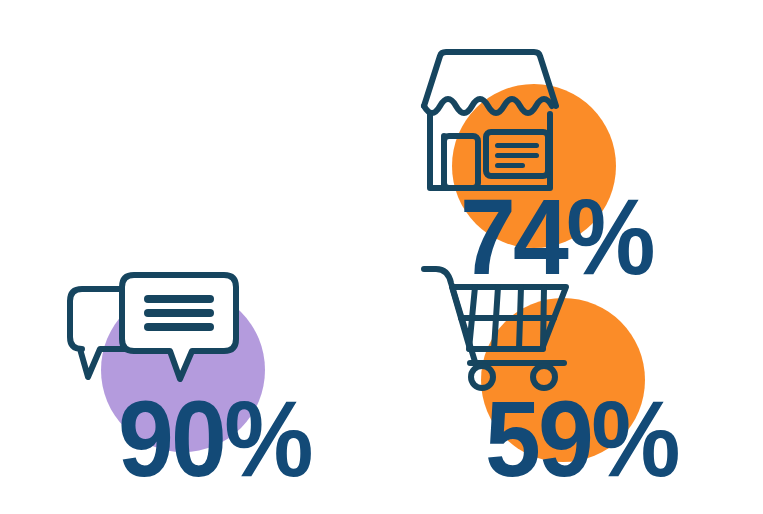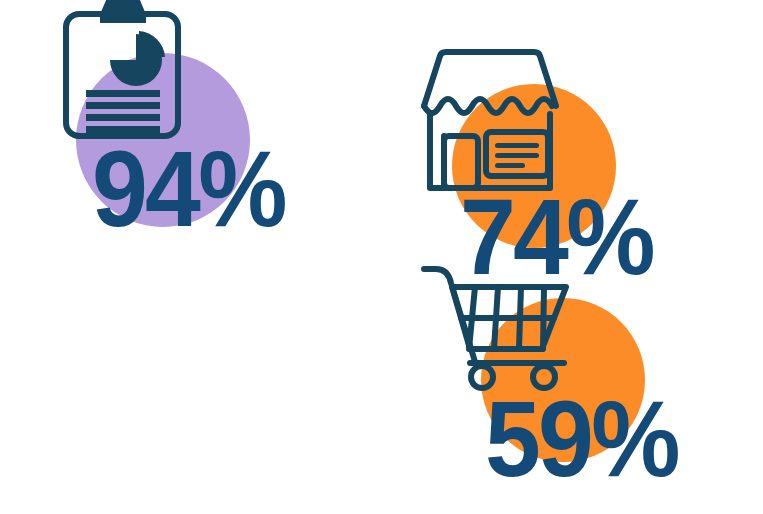--- a/index.html
+++ b/index.html
@@ -51,44 +51,20 @@
     transform: scaleX(0.93);
     transform-origin: left bottom;
     user-select: none;
   }
 </style>
 </head>
 <body>
 
 <div id="infographic">
 
-  <div class="stat-card" id="card-0">
-
-    <div class="stat-circle" style="left: 76px; top: 53px; width: 174px; height: 174px; background: rgb(180, 155, 221);"></div>
-
-    <div class="stat-icon" style="left: 60px; top: -2px;">
-      <svg width="130" height="150" viewBox="0 0 130 150" fill="none">
-
-        <rect x="6" y="16" width="112" height="122" rx="13" ry="13" fill="none" stroke="#16455f" stroke-width="6"></rect>
-
-        <path d="M42 18 L48 4 Q49 1 52 1 L74 1 Q77 1 78 4 L84 18 Z" fill="#16455f" stroke="#16455f" stroke-width="5" stroke-linejoin="round"></path>
-        <rect x="40" y="16" width="46" height="9" fill="#16455f"></rect>
-
-        <path d="M50 62 a26 26 0 1 0 26 -26 L76 62 Z" fill="#16455f"></path>
-        <path d="M79 33 a28 28 0 0 1 26 26 L79 59 Z" fill="#16455f"></path>
-
-        <rect x="26" y="92" width="74" height="7" fill="#16455f"></rect>
-        <rect x="26" y="104" width="74" height="7" fill="#16455f"></rect>
-        <rect x="26" y="116" width="74" height="7" fill="#16455f"></rect>
-        <rect x="26" y="128" width="74" height="7" fill="#16455f"></rect>
-      </svg>
-    </div>
-
-    <div class="stat-value" style="left: 92px; top: 135px; color: rgb(19, 74, 119);">94%</div>
-  </div>
 
   <div class="stat-card" id="card-1">
 
     <div class="stat-circle" style="left: 70px; top: 36px; width: 164px; height: 164px; background: rgb(251, 140, 40);"></div>
 
     <div class="stat-icon" style="left: 18px; top: -2px;">
       <svg width="180" height="152" viewBox="0 0 180 152" fill="none">
         <g stroke="#16455f" stroke-width="6" fill="none" stroke-linecap="round" stroke-linejoin="round">
 
           <path d="M24 60
@@ -119,20 +95,61 @@
           <rect x="95" y="97" width="44" height="5" rx="2.5"></rect>
           <rect x="95" y="107" width="44" height="5" rx="2.5"></rect>
           <rect x="95" y="117" width="30" height="5" rx="2.5"></rect>
         </g>
       </svg>
     </div>
 
     <div class="stat-value" style="left: 78px; top: 135px; color: rgb(19, 74, 119);">74%</div>
   </div>
 
+  <div class="stat-card" id="card-2">
+
+    <div class="stat-circle" style="left: 81px; top: 31px; width: 164px; height: 164px; background: rgb(180, 155, 221);"></div>
+
+    <div class="stat-icon" style="left: 42px; top: 10px;">
+      <svg width="185" height="125" viewBox="0 0 185 125" fill="none">
+
+        <path d="M20 22
+                 L86 22
+                 L86 82
+                 L38 82
+                 L26 110
+                 L18 82
+                 L20 82
+                 Q8 82 8 70
+                 L8 34
+                 Q8 22 20 22 Z" fill="none" stroke="#16455f" stroke-width="6" stroke-linejoin="round" stroke-linecap="round"></path>
+
+        <path d="M72 8
+                 L162 8
+                 Q174 8 174 20
+                 L174 72
+                 Q174 84 162 84
+                 L130 84
+                 L118 112
+                 L108 84
+                 L72 84
+                 Q60 84 60 72
+                 L60 20
+                 Q60 8 72 8 Z" fill="#ffffff" stroke="#16455f" stroke-width="6" stroke-linejoin="round" stroke-linecap="round"></path>
+
+        <g fill="#16455f">
+          <rect x="82" y="28" width="70" height="8" rx="4"></rect>
+          <rect x="82" y="42" width="70" height="8" rx="4"></rect>
+          <rect x="82" y="56" width="70" height="8" rx="4"></rect>
+        </g>
+      </svg>
+    </div>
+
+    <div class="stat-value" style="left: 98px; top: 128px; color: rgb(19, 74, 119);">90%</div>
+  </div>
 
   <div class="stat-card" id="card-3">
 
     <div class="stat-icon" style="z-index: 3; left: 18px; top: 0px;">
       <svg width="170" height="130" viewBox="0 0 170 130" fill="none">
         <g stroke="#16455f" stroke-width="6" fill="none" stroke-linecap="round" stroke-linejoin="round">
 
           <path d="M6 12 L18 12 Q30 12 33 26 L58 108"></path>
 
           <path d="M34 30 L148 30 L124 92 L52 92 Z"></path>

